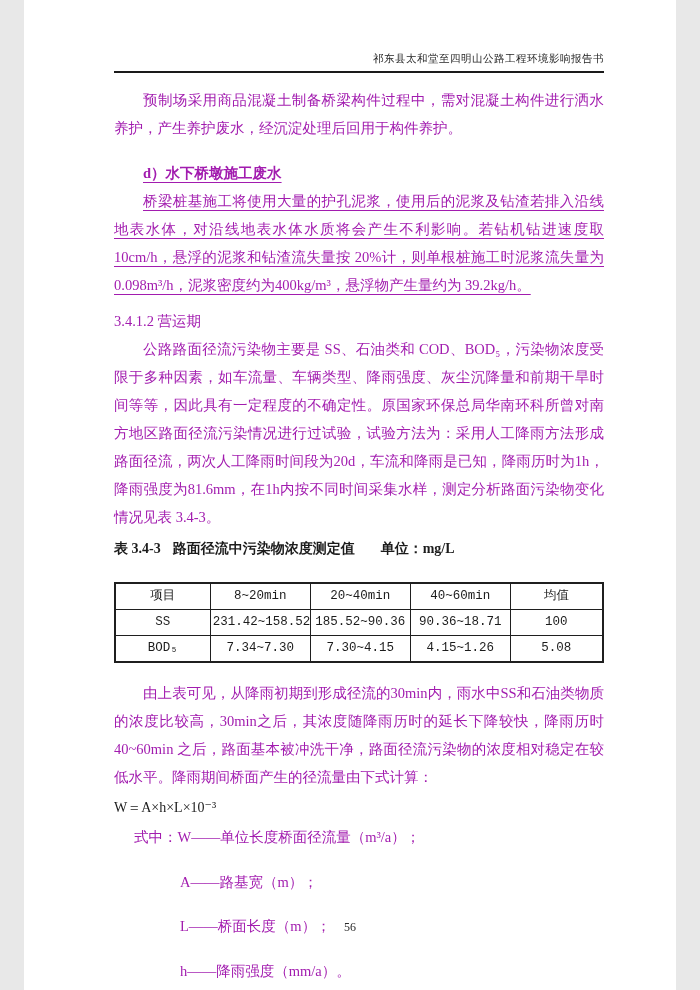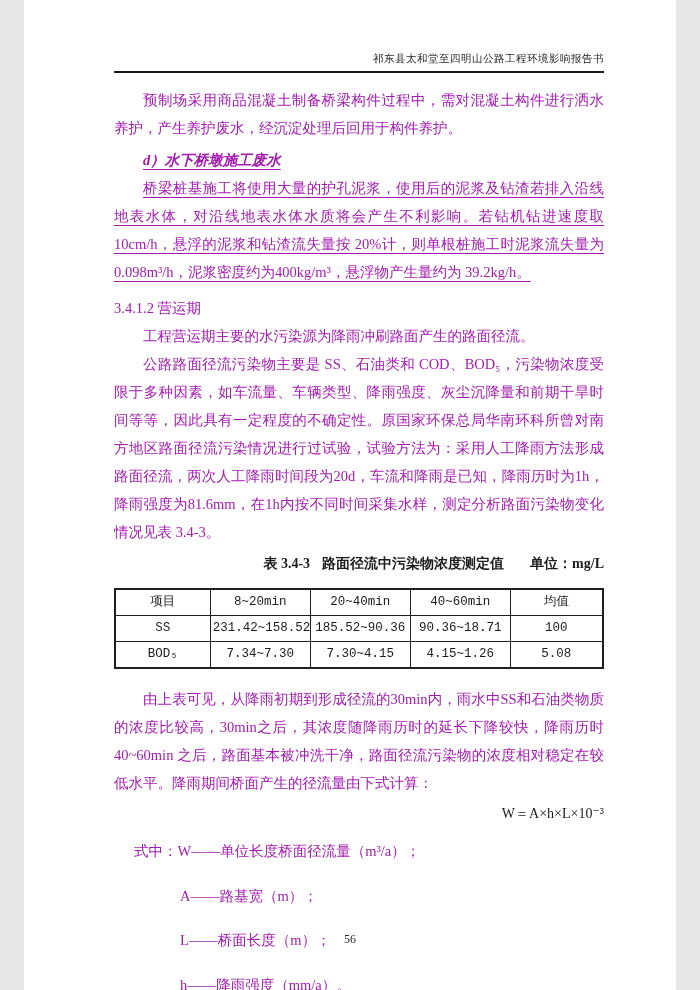--- a/index.html
+++ b/index.html
@@ -26,37 +26,36 @@
   .body-text {
     font-size: 14.5px;
     line-height: 28px;
     text-align: justify;
     color: #a21caf;
   }
   .indent { text-indent: 2em; }
   .para-p1 { margin-top: 13px; }
   .heading-d {
     font-weight: bold;
-    margin-top: 4px;
+    margin-top: 17px;
     text-decoration: underline;
     text-underline-offset: 4px;
     text-decoration-thickness: 1px;
-    font-style: italic;
   }
   .underlined-para {
     text-decoration: underline;
     text-underline-offset: 4px;
     text-decoration-thickness: 1px;
   }
   .heading-num { margin-top: 8px; }
   .table-caption {
-    text-align: right;
+    text-align: left;
     font-weight: bold;
     font-size: 14px;
-    margin: 7px 0 13px 0;
+    margin: 7px 0 22px 0;
     line-height: 22px;
   }
   .table-caption .cap-gap-sm { display: inline-block; width: 12px; }
   .table-caption .cap-gap-lg { display: inline-block; width: 26px; }
   table.data-table {
     width: 100%;
     border-collapse: collapse;
     border: 2px solid #1f1f1f;
     table-layout: fixed;
   }
@@ -66,56 +65,54 @@
     font-weight: normal;
     font-size: 12.5px;
     height: 25px;
     line-height: 25px;
     font-family: Liberation Mono, monospace;
     color: #1c1c1c;
     padding: 0 2px;
   }
   .para-p5 { margin-top: 16px; }
   .formula {
-    text-align: right;
+    text-align: left;
     font-size: 14px;
-    margin: 4px 0 10px 0;
+    margin: 4px 0 2px 0;
     line-height: 26px;
   }
   .def-line { line-height: 28.5px; }
   .def-intro { padding-left: 20px; }
   .def-item  { padding-left: 66px; margin-top: 16px; }
   .page-number {
     position: absolute;
     left: 0; right: 0;
     top: 920px;
     text-align: center;
     font-size: 12px;
     color: #2a2a2a;
-    margin-top: 12px;
   }
 </style>
 </head>
 <body>
 
 <div class="page">
 
   <div class="doc-header">
     <span>祁东县太和堂至四明山公路工程环境影响报告书</span>
   </div>
 
   <div class="body-text indent para-p1">预制场采用商品混凝土制备桥梁构件过程中，需对混凝土构件进行洒水养护，产生养护废水，经沉淀处理后回用于构件养护。</div>
 
   <div class="body-text indent heading-d">d）水下桥墩施工废水</div>
 
   <div class="body-text indent underlined-para">桥梁桩基施工将使用大量的护孔泥浆，使用后的泥浆及钻渣若排入沿线地表水体，对沿线地表水体水质将会产生不利影响。若钻机钻进速度取 10cm/h，悬浮的泥浆和钻渣流失量按 20%计，则单根桩施工时泥浆流失量为 0.098m³/h，泥浆密度约为400kg/m³，悬浮物产生量约为 39.2kg/h。</div>
 
   <div class="body-text heading-num">3.4.1.2 营运期</div>
 
-  <div class="body-text indent">工程营运期主要的水污染源为降雨冲刷路面产生的路面径流。</div>
 
   <div class="body-text indent">公路路面径流污染物主要是 SS、石油类和 COD、BOD₅，污染物浓度受限于多种因素，如车流量、车辆类型、降雨强度、灰尘沉降量和前期干旱时间等等，因此具有一定程度的不确定性。原国家环保总局华南环科所曾对南方地区路面径流污染情况进行过试验，试验方法为：采用人工降雨方法形成路面径流，两次人工降雨时间段为20d，车流和降雨是已知，降雨历时为1h，降雨强度为81.6mm，在1h内按不同时间采集水样，测定分析路面污染物变化情况见表 3.4-3。</div>
 
   <div class="table-caption">
     <span>表 3.4-3</span><span class="cap-gap-sm"></span><span>路面径流中污染物浓度测定值</span><span class="cap-gap-lg"></span><span>单位：mg/L</span>
   </div>
 
   <table class="data-table">
     <colgroup>
       <col style="width:19.5%">

